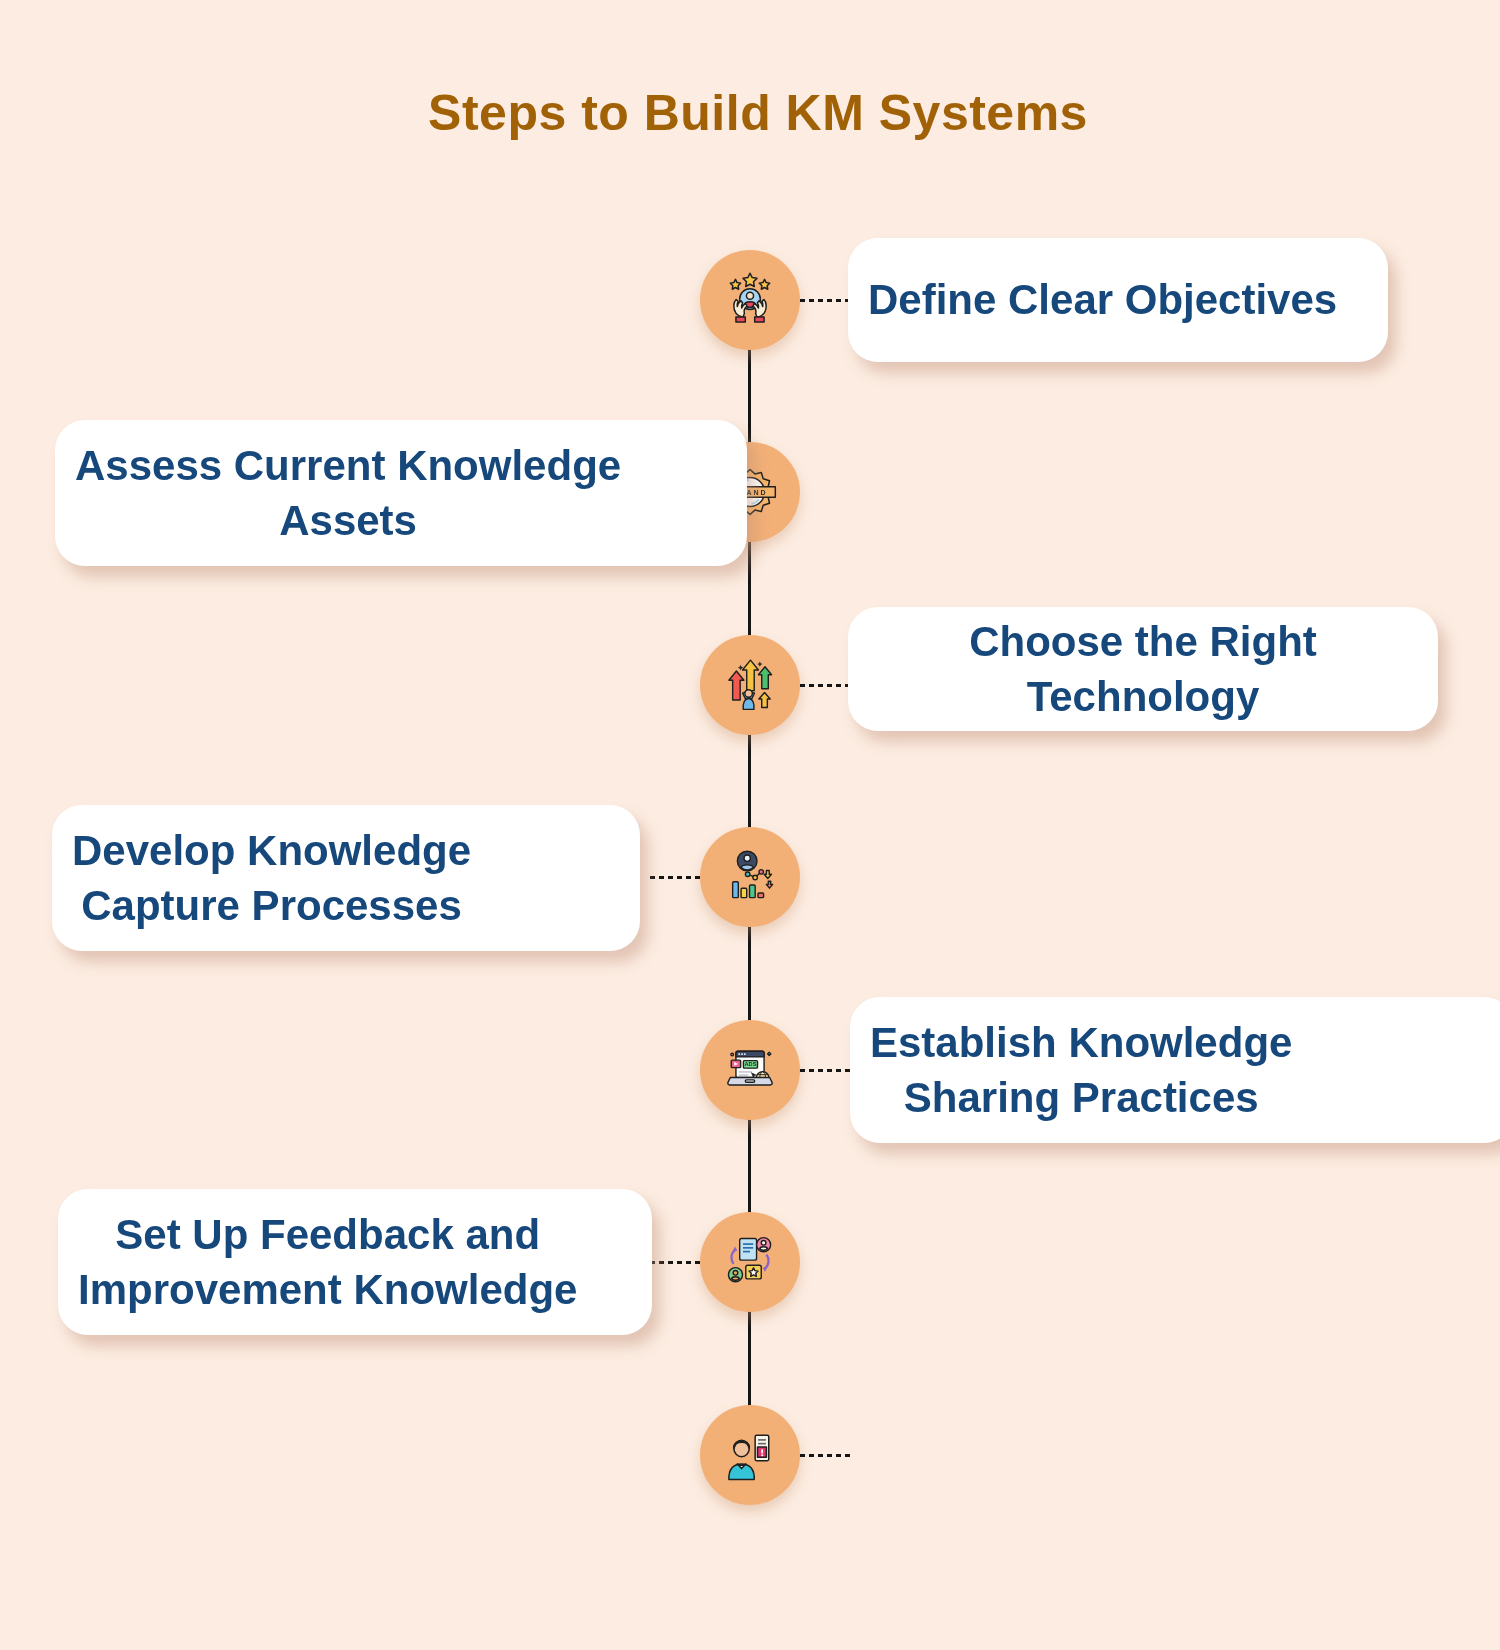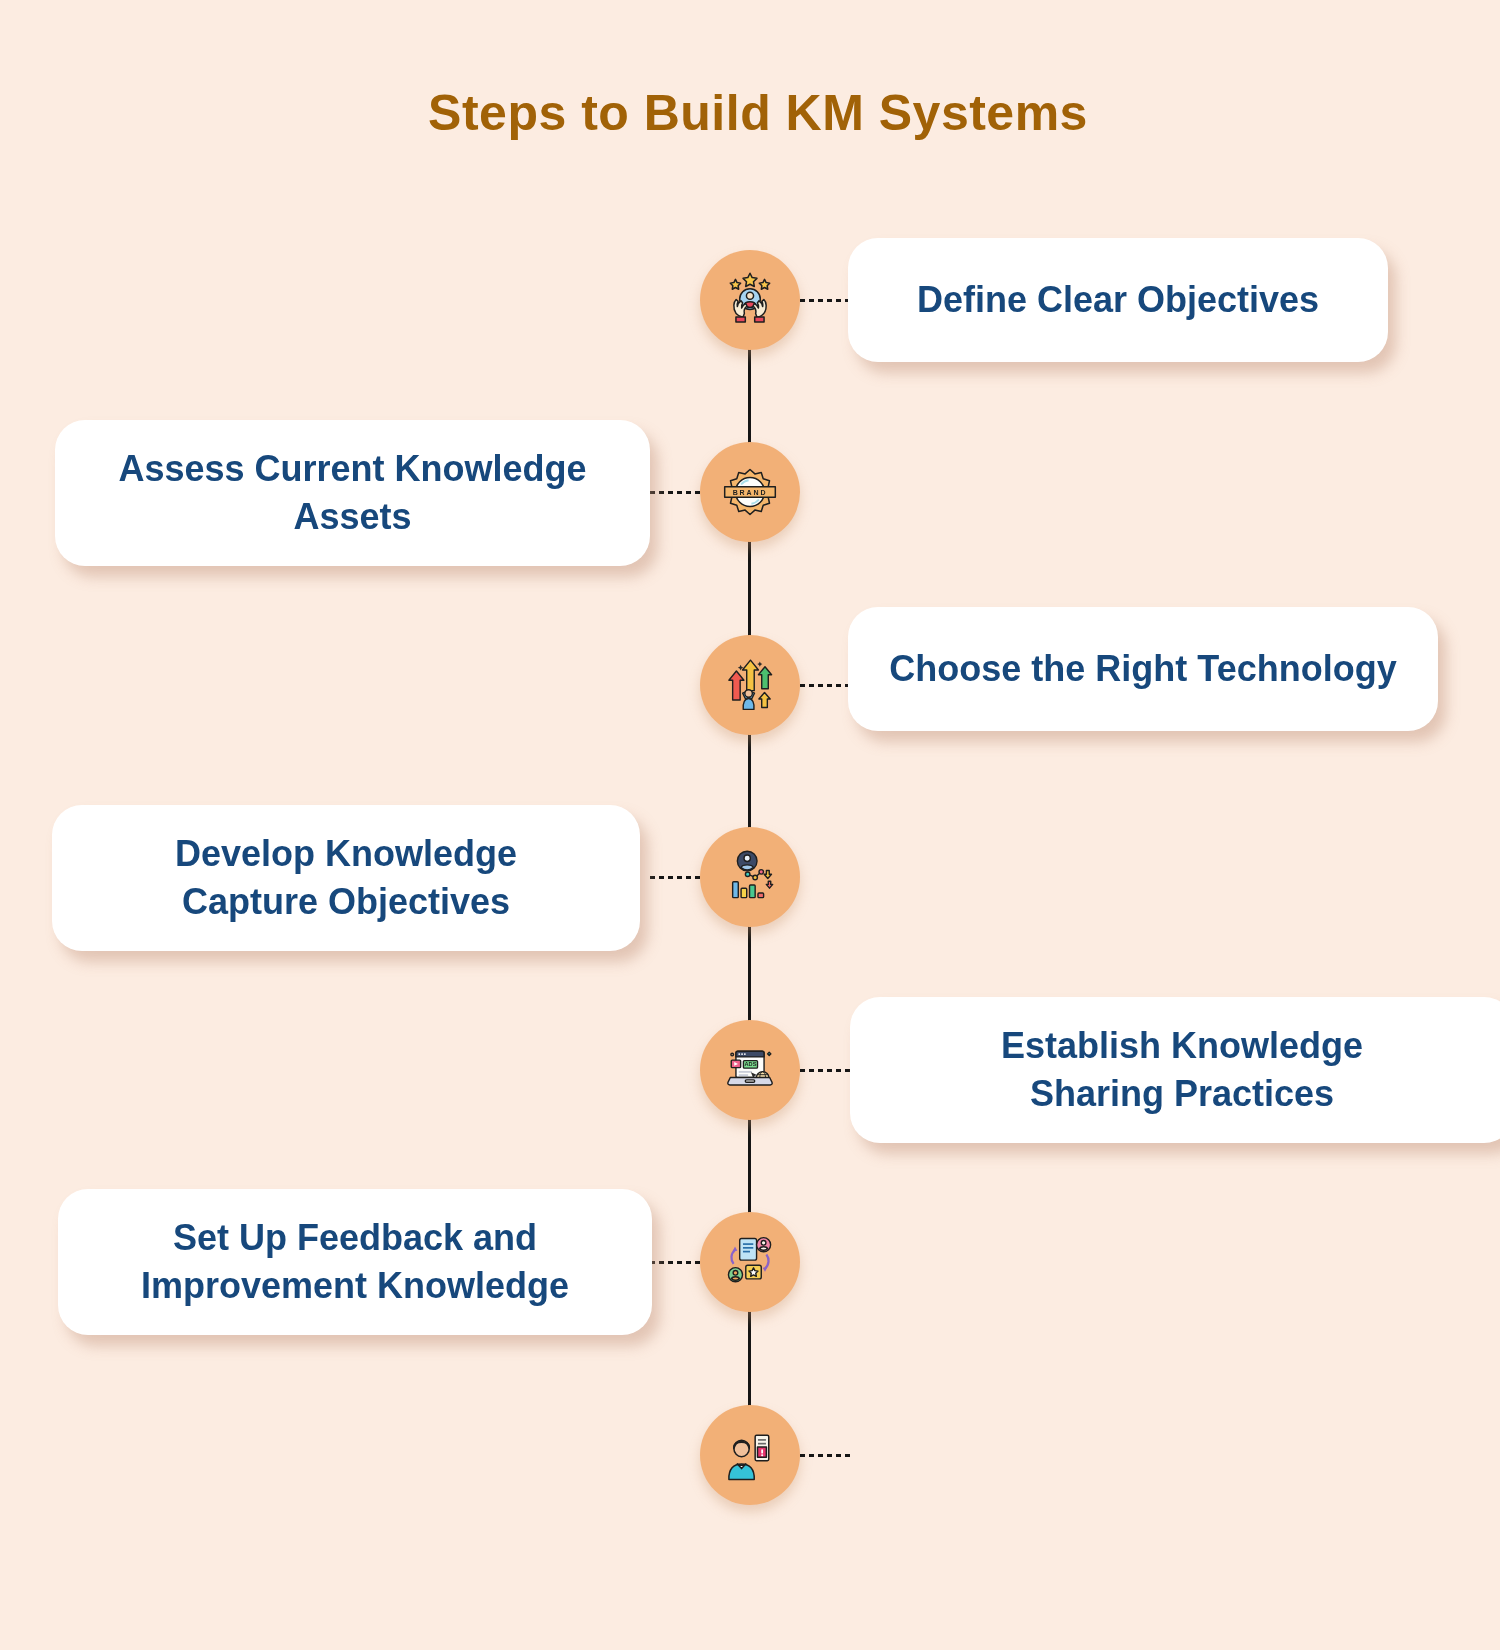--- a/index.html
+++ b/index.html
@@ -22,33 +22,33 @@
     box-shadow:0 7px 12px rgba(201,149,109,.35);
   }
   .node svg{width:60px;height:60px;display:block;}
   .connector{
     position:absolute;width:50px;height:3px;
     background-image:repeating-linear-gradient(90deg,#151515 0 5px,transparent 5px 9px);
   }
   .card{
     position:absolute;background:#FFFFFF;border-radius:30px;
     box-shadow:8px 11px 14px rgba(190,144,120,.42);
-    display:flex;align-items:center;justify-content:center;text-align:center;
-    color:#17487C;font-size:36px;font-weight:600;line-height:1.32;
+    display:flex;align-items:center;text-align:center;
+    color:#17487C;font-size:42px;font-weight:600;line-height:1.32;
     padding:16px 20px;box-sizing:border-box;
   }
   .step-label{white-space:pre-line;}
   
   .n1{top:250px;} .n2{top:442px;} .n3{top:635px;} .n4{top:827px;}
   .n5{top:1020px;} .n6{top:1212px;} .n7{top:1405px;}
   .x1{top:299px;left:800px;} .x2{top:491px;left:650px;} .x3{top:684px;left:800px;}
   .x4{top:876px;left:650px;} .x5{top:1069px;left:800px;} .x6{top:1261px;left:650px;}
   .x7{top:1454px;left:800px;}
   .c1{left:848px;top:238px;width:540px;height:124px;}
-  .c2{left:55px;top:420px;width:595px;height:146px;}
+  .c2{left:55px;top:420px;width:692px;height:146px;}
   .c3{left:848px;top:607px;width:590px;height:124px;}
   .c4{left:52px;top:805px;width:588px;height:146px;}
   .c5{left:850px;top:997px;width:664px;height:146px;}
   .c6{left:58px;top:1189px;width:594px;height:146px;}
   .c7{left:858px;top:1393px;width:582px;height:124px;}
 </style>
 </head>
 <body>
 
 <div class="canvas">
@@ -140,21 +140,21 @@
         <circle cx="44" cy="26.5" r="2.4" fill="#F06A8A"></circle>
         <path d="M49.5 25h3v4h2.4l-3.9 4.6-3.9-4.6h2.4z" fill="#F5C242"></path>
         <path d="M51.5 36.5h2.6v3.4h2.1l-3.4 4-3.4-4h2.1z" fill="#F06A6A"></path>
       </g>
         </svg>
     </span>
   </div>
   <div class="connector x4"></div>
   <div class="card c4">
     <span class="step-label">Develop Knowledge
-Capture Objectives</span>
+Capture Processes</span>
   </div>
 
   <div class="node n5">
     <span>
       <svg viewBox="0 0 64 64">
           <g stroke="#1f1f1f" stroke-width="1.5" stroke-linejoin="round">
         <rect x="17" y="12" width="30" height="28" rx="2" fill="#FDFDFB"></rect>
         <path d="M17 14a2 2 0 0 1 2-2h26a2 2 0 0 1 2 2v4H17z" fill="#3D4A66"></path>
         <circle cx="20.5" cy="15" r="1" fill="#fff" stroke="none"></circle>
         <circle cx="23.5" cy="15" r="1" fill="#fff" stroke="none"></circle>

